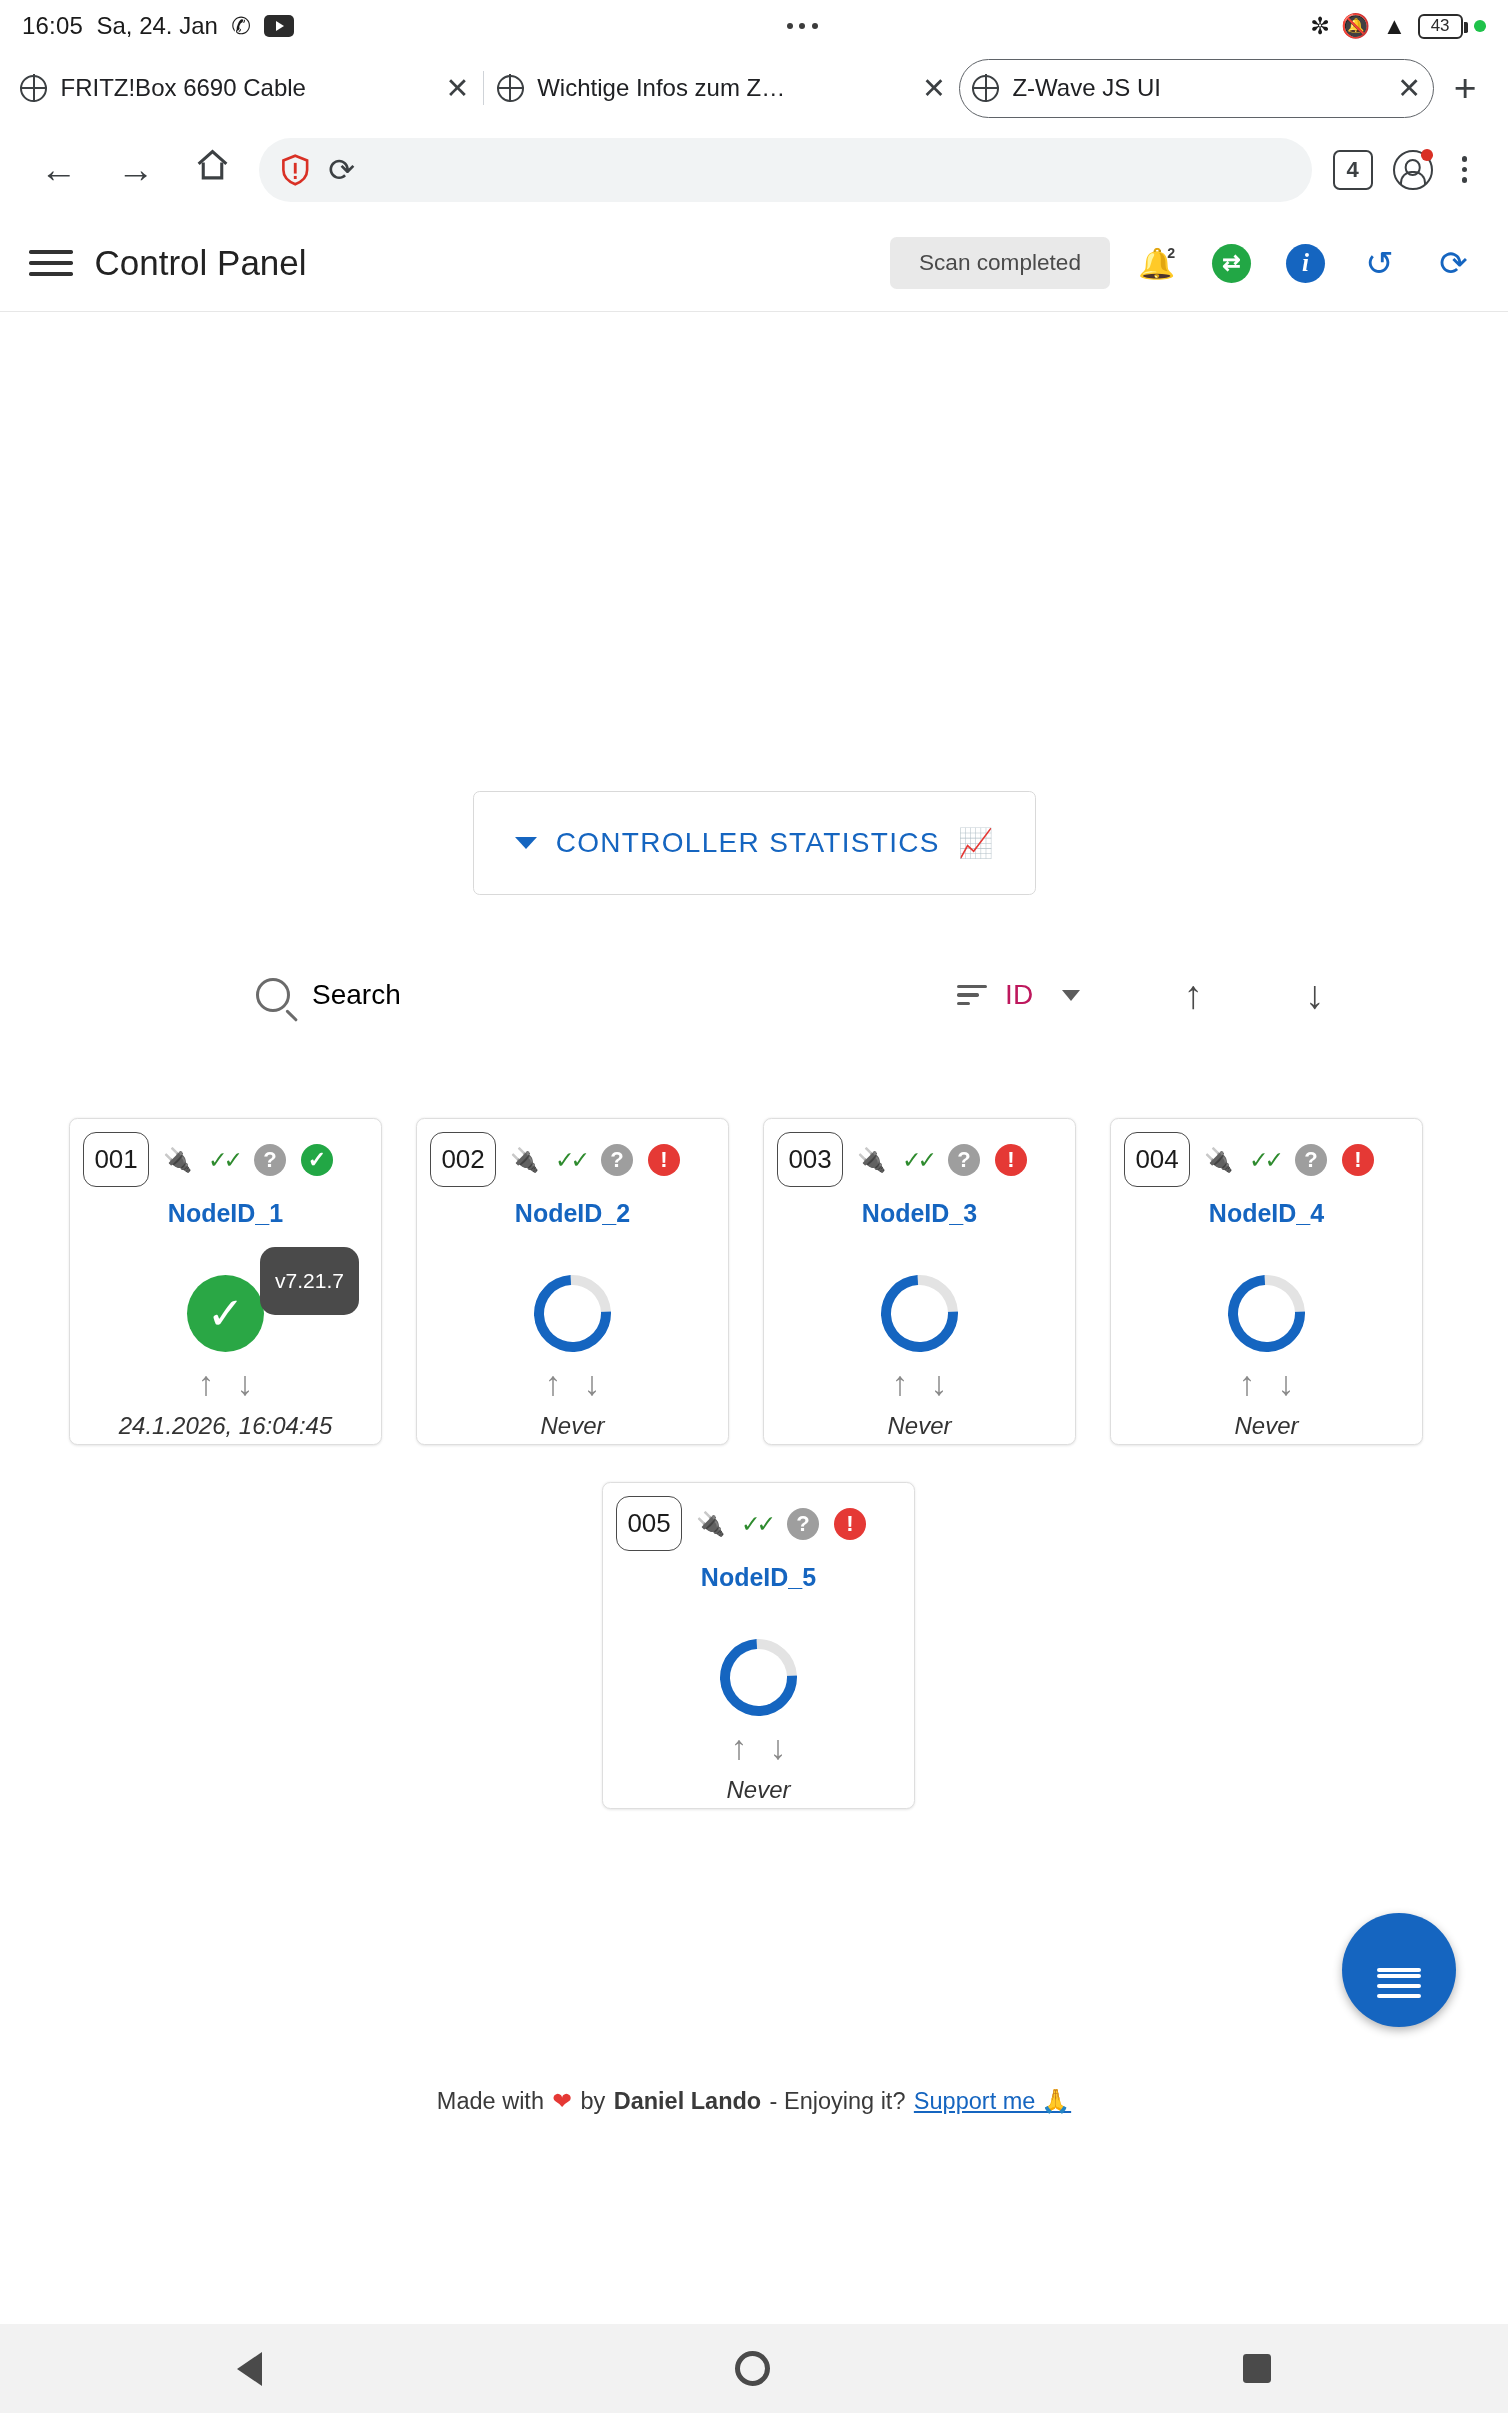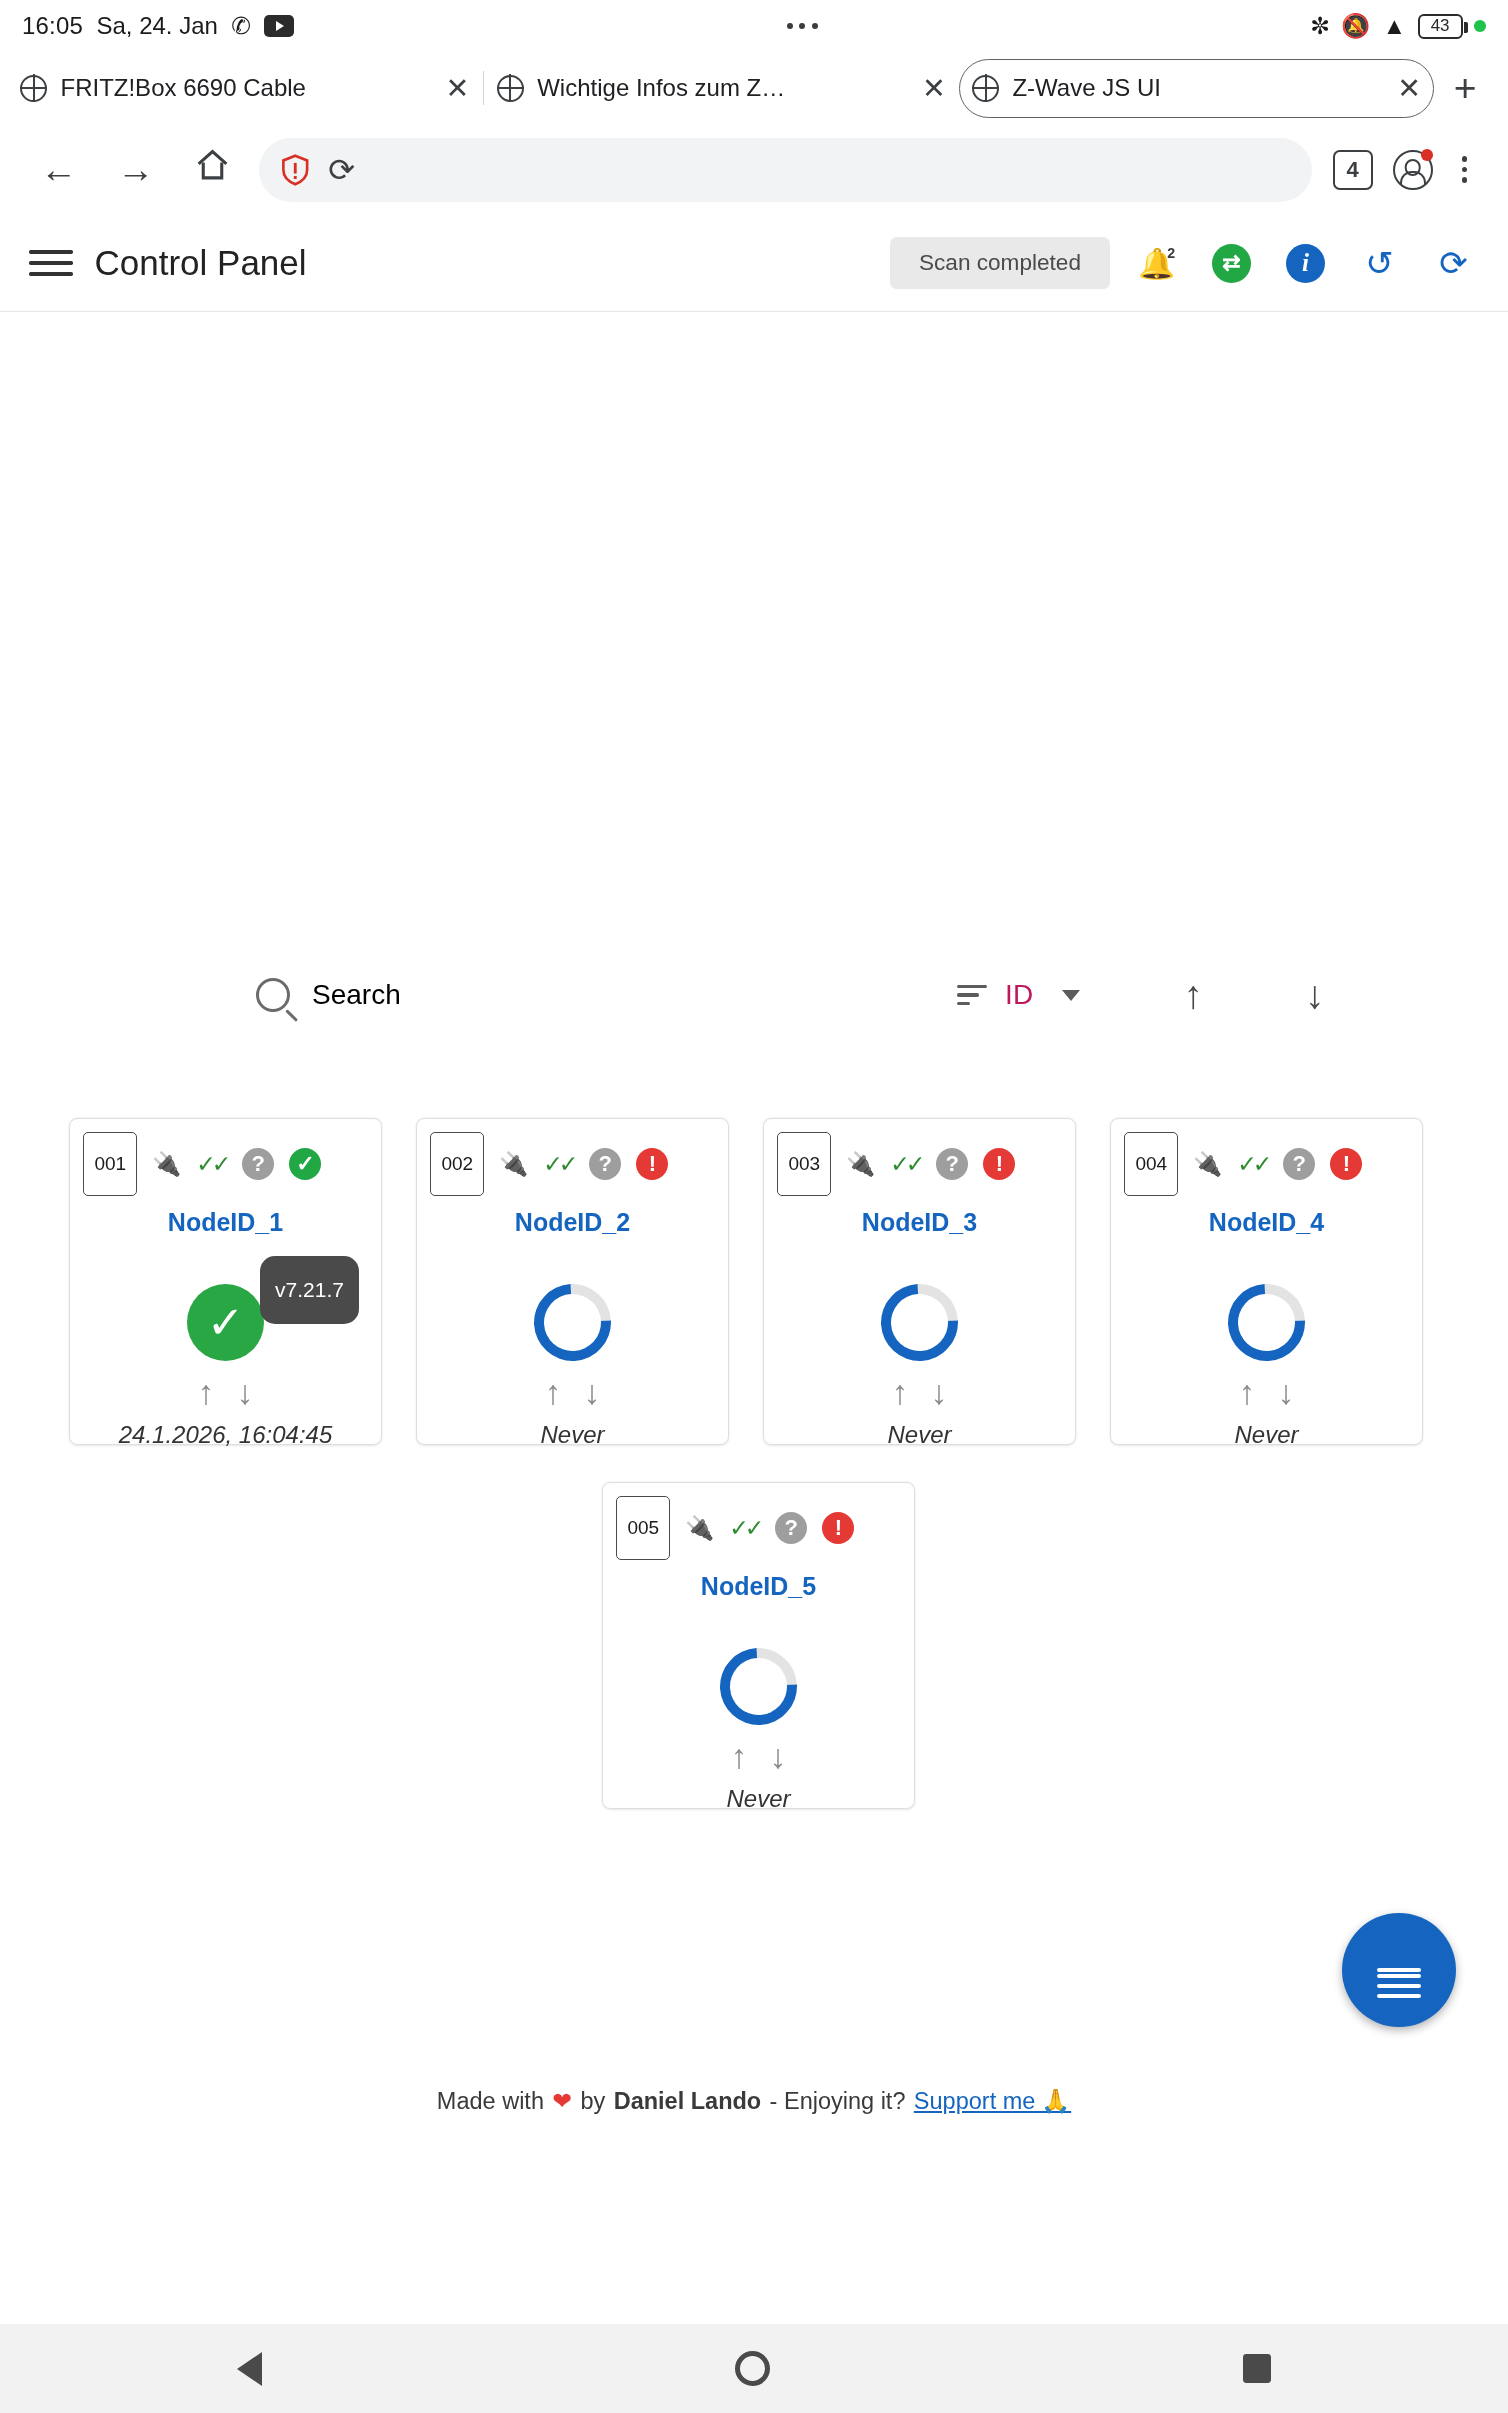--- a/index.html
+++ b/index.html
@@ -179,21 +179,21 @@
   .card-row.second { justify-content:flex-start; padding-left: 602px; margin-top: 37px; }
   .card {
     width: 313px; height: 327px; border: 1.7px solid #dedede; border-radius: 8.4px;
     background:#fff; position: relative;
     box-shadow: 0 0.8px 2.5px rgba(0,0,0,.10);
   }
   .card-top {
     display:flex; align-items:center; gap: 15px; padding: 13.4px 17px 0 13.4px;
   }
   .nid {
-    border: 1.7px solid #4a4a4a; border-radius: 5px; font-size: 19px; padding: 20px 10px; color:#1b1b1b;
+    border: 1.7px solid #4a4a4a; border-radius: 13px; font-size: 26px; padding: 11px 10px; color:#1b1b1b;
   }
   .plug { font-size: 23.5px; color: #2e8b2e; }
   .checks { font-size: 23.5px; color: #2e8b2e; letter-spacing: -4.2px; }
   .qmark {
     width: 32px; height: 32px; border-radius: 50%; background:#9e9e9e; color:#fff;
     font-size: 22px; display:flex; align-items:center; justify-content:center; font-weight:700;
   }
   .statusdot {
     width: 32px; height: 32px; border-radius: 50%; color:#fff;
     font-size: 22px; display:flex; align-items:center; justify-content:center; font-weight:700;
@@ -346,20 +346,25 @@
   <div class="icbtn">
       <span class="hist">↺</span>
     </div>
   <div class="icbtn">
       <span class="refresh2">⟳</span>
     </div>
 </div>
 
 <div class="content">
 
+  <div class="stats-btn">
+    <span class="stats-caret"></span>
+    <span class="stats-label">CONTROLLER STATISTICS</span>
+    <span class="stats-spark">📈</span>
+  </div>
 
   <div class="toolbar">
     <div class="search-wrap">
       <span class="search-ic"></span>
       <span class="search-ph">Search</span>
     </div>
     <div class="sort-wrap">
       <span class="sort-ic">
           <div></div>
           <div></div>

